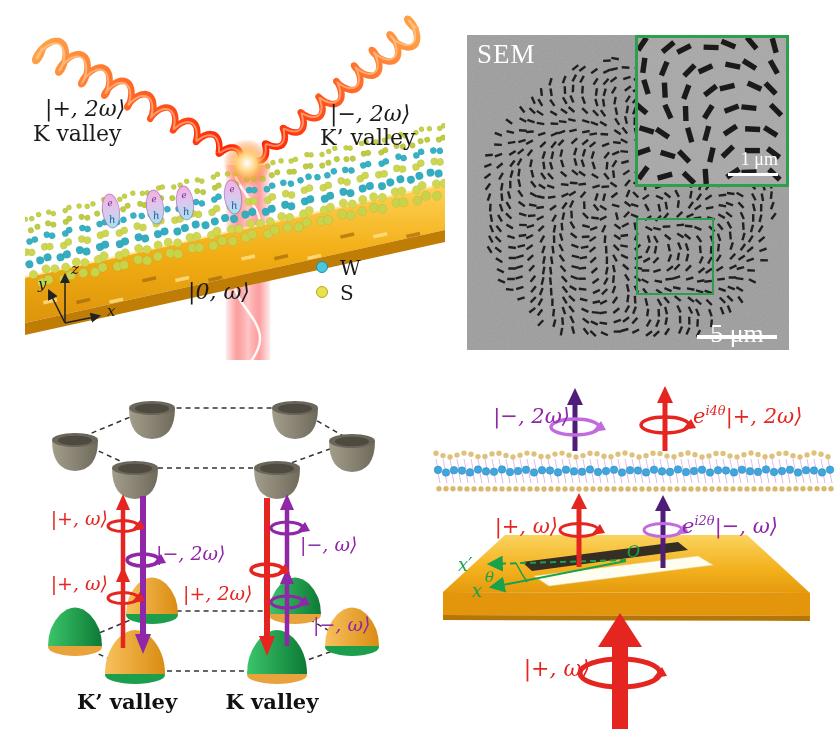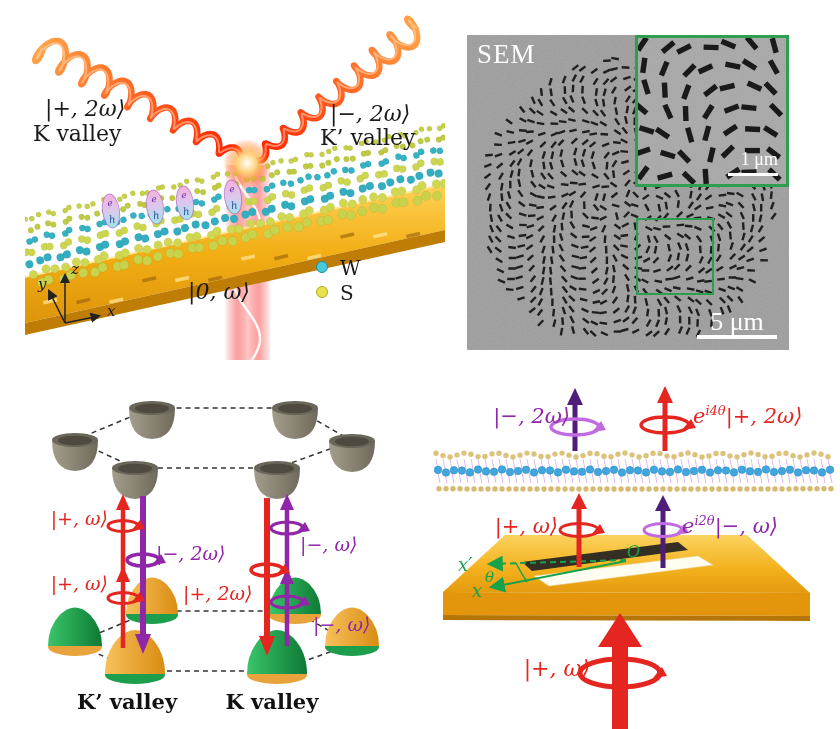--- a/index.html
+++ b/index.html
@@ -18,21 +18,21 @@
   .pur{fill:#8f27a8;}
   .grn{fill:#17a24b;}
   .blk{fill:#1a1a1a;}
   .valley{font-weight:bold;font-size:21px;fill:#111;font-style:normal;}
   .semTitle{position:absolute;left:10px;top:4px;color:#fff;font-size:27px;letter-spacing:1px;
             font-family:"Liberation Serif",serif;}
   #bInset{position:absolute;left:168px;top:0px;width:154px;height:152px;background:#a6a6a6;
           border:3px solid #2e9e4f;box-sizing:border-box;}
   #bSquare{position:absolute;left:169px;top:183px;width:78px;height:77px;
            border:2.5px solid #2aa04e;box-sizing:border-box;}
-  .scaleTxt{position:absolute;color:#fff;font-family:"Liberation Serif",serif;text-align:center;}
+  .scaleTxt{position:absolute;color:#fff;font-family:"Liberation Serif",serif;text-align:center;margin-top:12px;}
   .bar{position:absolute;background:#fff;}
 </style>
 </head>
 <body>
 
 <div class="fig">
 
   <div id="panelA" class="panel">
     <svg id="svgA" width="420" height="345" viewBox="0 0 420 345">
       <defs>

